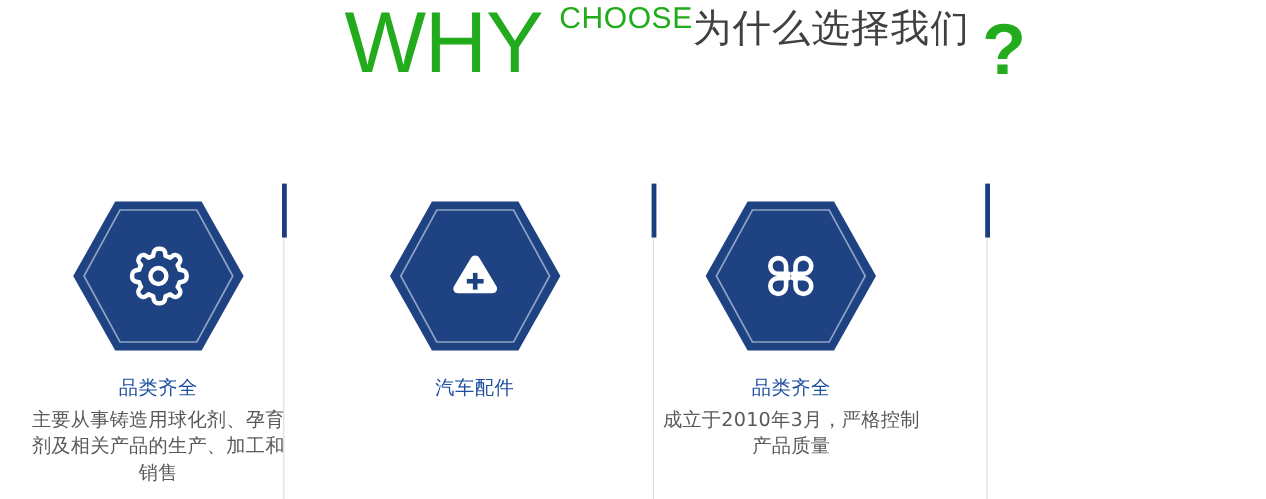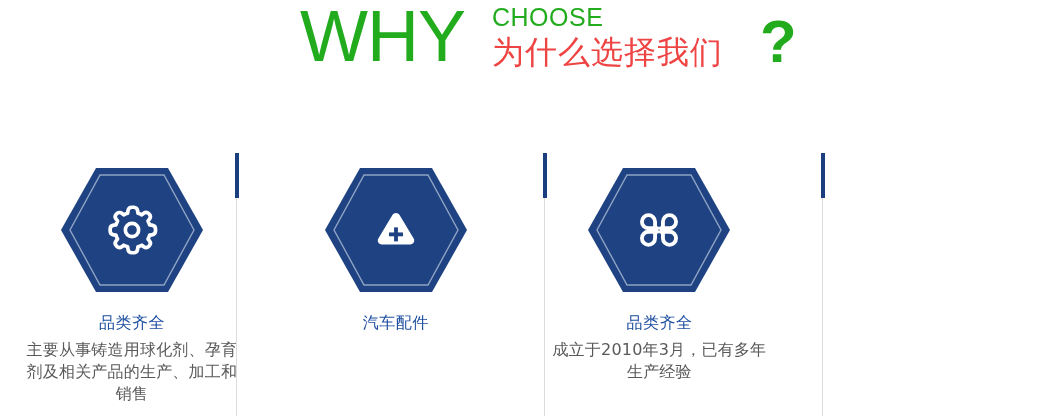--- a/index.html
+++ b/index.html
@@ -18,51 +18,51 @@
   
   .header {
     position: absolute;
     left: 0;
     top: 0;
     width: 1055px;
     height: 95px;
   }
   .header-inner {
     position: absolute;
-    left: 300px;
+    left: 287px;
     top: 0;
     display: flex;
-    align-items: center;
-    gap: 27px;
+    align-items: flex-start;
   }
   .why-word {
     font-size: 72px;
     line-height: 72px;
     font-weight: 400;
     color: #22ac1d;
     letter-spacing: -1px;
     margin-top: 0px;
     font-family: "Liberation Sans", sans-serif;
   }
   .head-mid {
     display: flex;
-    flex-direction: column;
+    flex-direction: row;
+    margin-left: 14px;
     margin-top: 2px;
   }
   .choose-word {
     font-size: 25px;
     line-height: 27px;
     color: #22ac1d;
     letter-spacing: 0.5px;
     font-family: "Liberation Sans", sans-serif;
   }
   .cn-title {
     font-size: 32px;
     line-height: 38px;
-    color: #ef4444;
+    color: #404040;
     margin-top: 2px;
     letter-spacing: 1px;
     font-family: Liberation Sans, sans-serif;
   }
   .qmark {
     font-size: 60px;
     line-height: 60px;
     font-weight: bold;
     color: #22ac1d;
     margin-left: 10px;
@@ -211,21 +211,21 @@
       <svg class="hex-icon" viewBox="0 0 64 64">
         <g fill="none" stroke="#ffffff" stroke-width="4.4">
           <path d="M30 30H20a7.5 7.5 0 1 1 7.5-7.5V30z" stroke-linejoin="round"></path>
           <path d="M34 30h10a7.5 7.5 0 1 0-7.5-7.5V30z" stroke-linejoin="round"></path>
           <path d="M30 34H20a7.5 7.5 0 1 0 7.5 7.5V34z" stroke-linejoin="round"></path>
           <path d="M34 34h10a7.5 7.5 0 1 1-7.5 7.5V34z" stroke-linejoin="round"></path>
         </g>
       </svg>
     </div>
     <div class="card-title">品类齐全</div>
-    <div class="card-body">成立于2010年3月，已有多年生产经验</div>
+    <div class="card-body">成立于2010年3月，严格控制产品质量</div>
   </div>
 
 
   <div class="divider d1">
     <div class="seg-blue"></div>
     <div class="seg-grey"></div>
   </div>
   <div class="divider d2">
     <div class="seg-blue"></div>
     <div class="seg-grey"></div>

